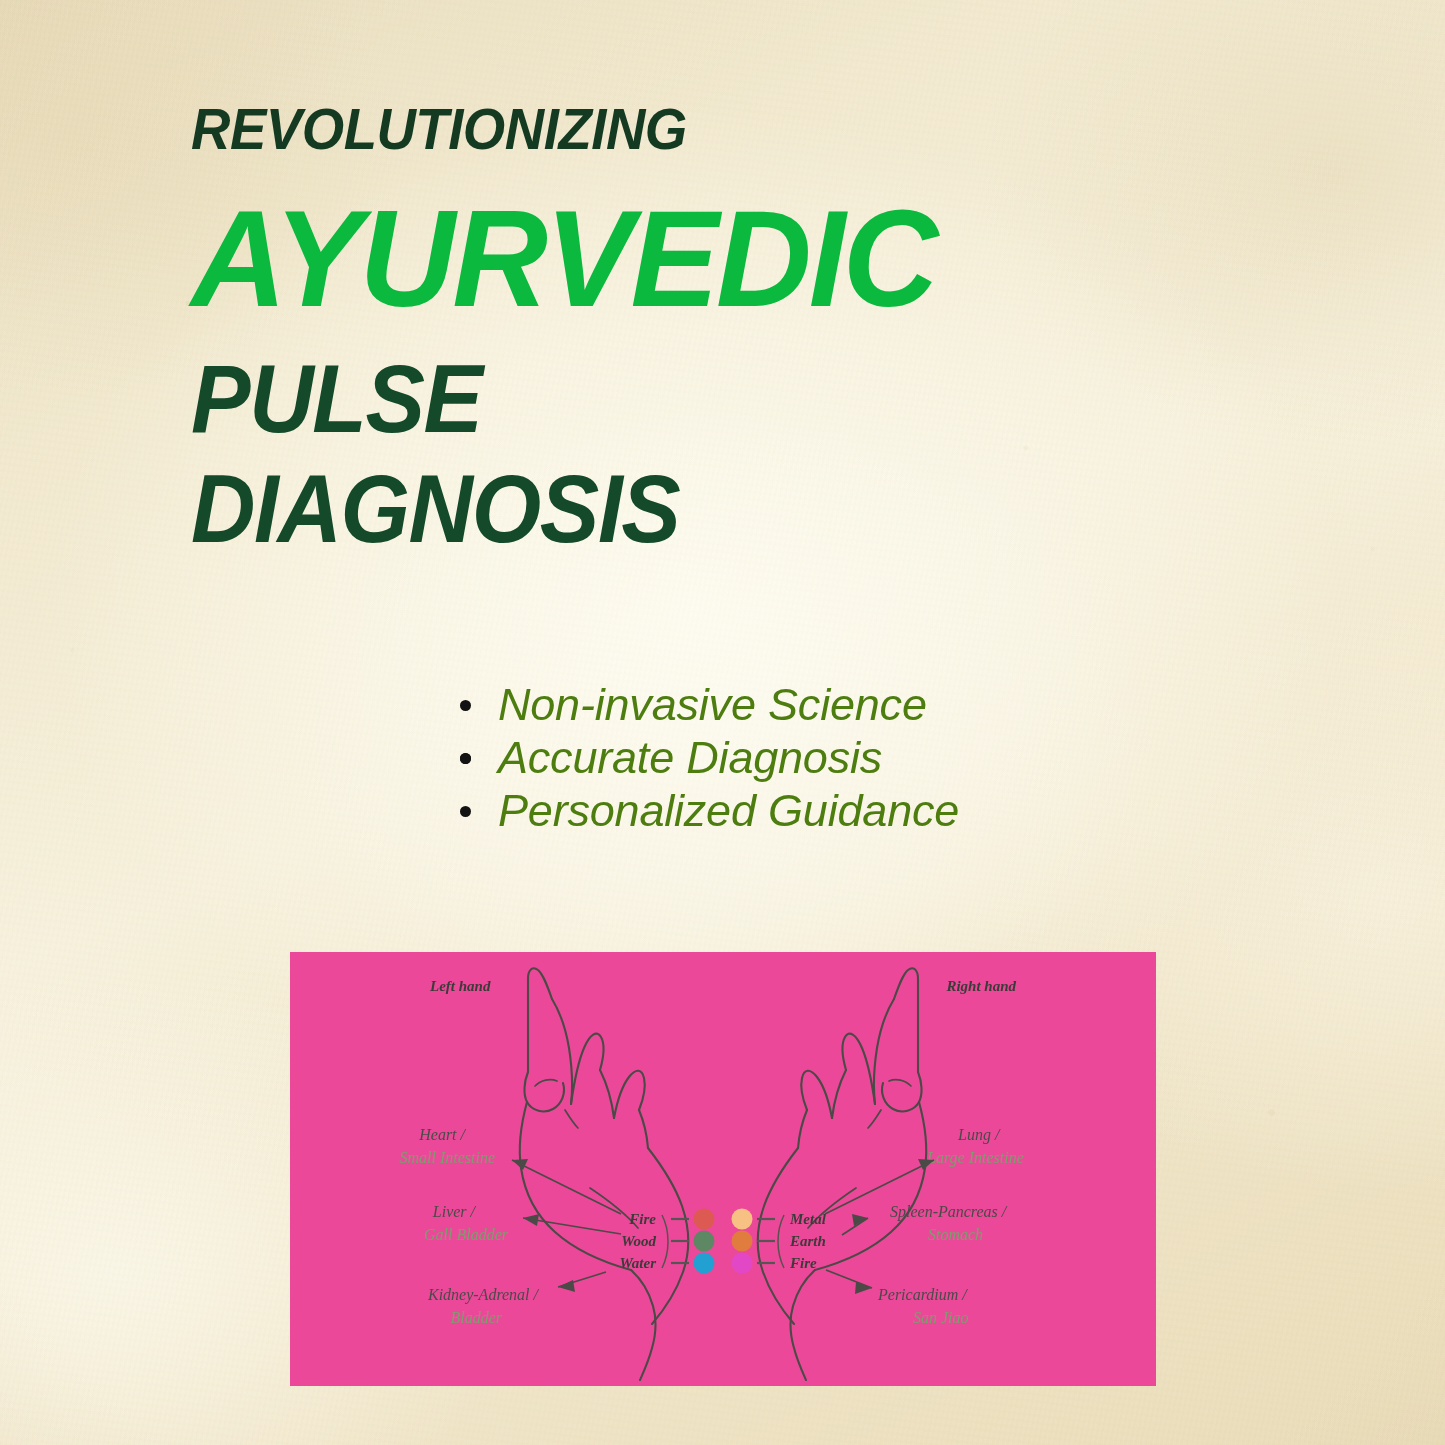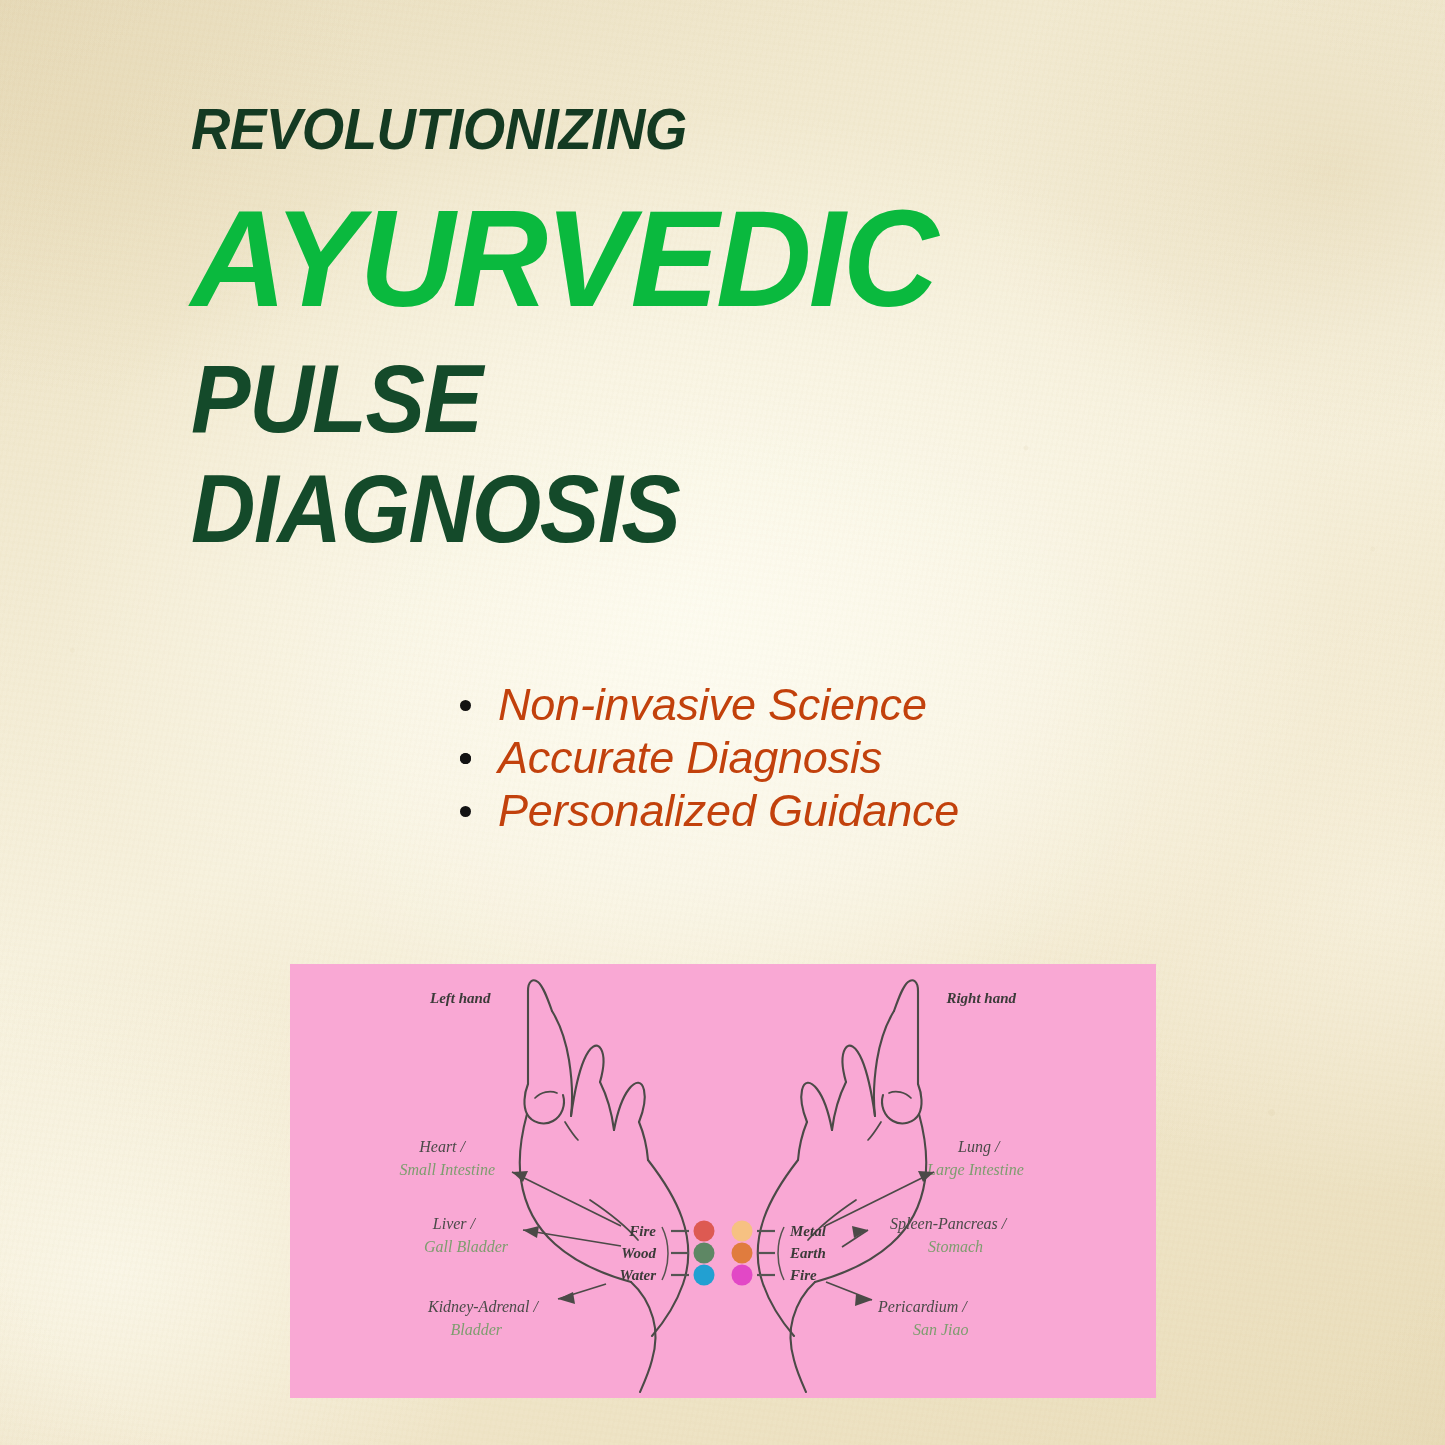--- a/index.html
+++ b/index.html
@@ -99,39 +99,38 @@
 
   
   #benefits {
     position:absolute; left:452px; top:678px; width:760px;
     list-style:none;
   }
   #benefits li {
     font-family:"Liberation Sans", sans-serif;
     font-size:45px;
     line-height:53px;
-    color:#c2410c;
+    color:#4d7c0f;
     padding-left:46px;
     position:relative;
     white-space:nowrap;
     letter-spacing:-0.2px;
   }
   #benefits li .dot {
     position:absolute; left:8px; top:22px;
     width:11px; height:11px; border-radius:50%;
     background:#121212;
   }
 
   
   #diagram-card {
     position:absolute; left:290px; top:952px;
     width:866px; height:434px;
-    background:#f9a8d4;
+    background:#ec4899;
     overflow:hidden;
-    margin-top:12px;
   }
   #diagram-card svg { display:block; width:866px; height:434px; }
 
   .lbl-dark { fill:#4a4a48; font-family:"Liberation Serif", serif; }
   .lbl-grn  { fill:#7e9d6f; font-family:"Liberation Serif", serif; }
   .handname { fill:#3b3b39; font-family:"Liberation Serif", serif; font-weight:bold; font-size:15px; }
   .elem     { fill:#3b3b39; font-family:"Liberation Serif", serif; font-weight:bold; font-size:15px; }
   .organ    { font-size:16px; }
   .hand-stroke { fill:none; stroke:#4b4a47; stroke-width:2.1; stroke-linecap:round; stroke-linejoin:round; }
   .hand-thin   { fill:none; stroke:#4b4a47; stroke-width:1.7; stroke-linecap:round; }

